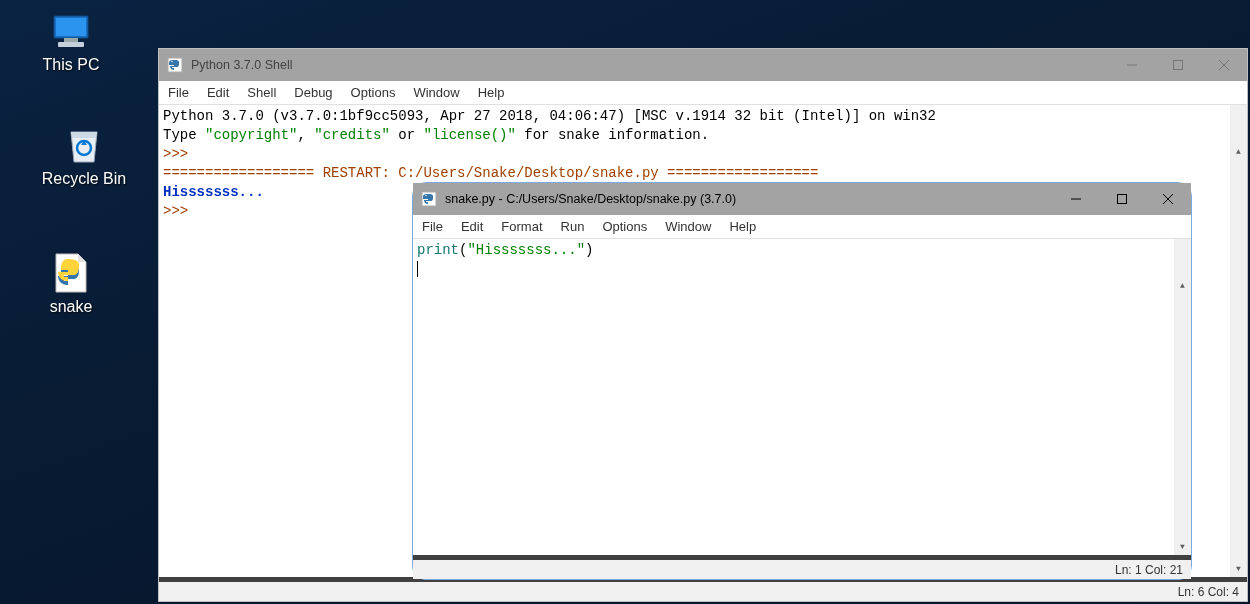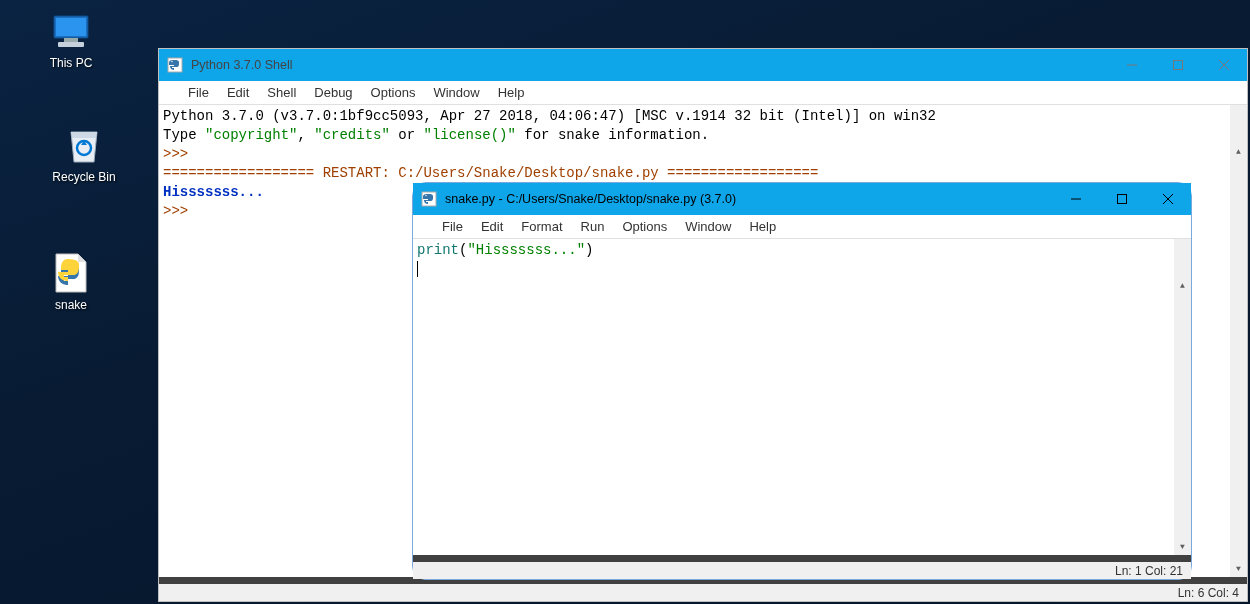--- a/index.html
+++ b/index.html
@@ -12,21 +12,21 @@
     overflow: hidden;
     position: relative;
   }
 
   
   .desktop-icon {
     position: absolute;
     width: 90px;
     text-align: center;
     color: #fff;
-    font-size: 12px;
+    font-size: 16px;
     cursor: pointer;
   }
   .desktop-icon .glyph {
     width: 48px;
     height: 40px;
     margin: 0 auto 4px;
     display: flex;
     align-items: center;
     justify-content: center;
   }
@@ -41,21 +41,21 @@
     border: 1px solid #7aa9dd;
     display: flex;
     flex-direction: column;
   }
   .window.inactive { border-color: #bfbfbf; }
 
   .titlebar {
     height: 32px;
     display: flex;
     align-items: center;
-    background: #0ea5e9;
+    background: #a3a3a3;
     padding-left: 8px;
     flex-shrink: 0;
   }
   .titlebar .app-icon {
     width: 16px;
     height: 16px;
     margin-right: 8px;
     flex-shrink: 0;
   }
   .titlebar .title {
@@ -76,21 +76,21 @@
     align-items: center;
     justify-content: center;
     color: #555;
     font-size: 11px;
   }
 
   .menubar {
     height: 24px;
     display: flex;
     align-items: center;
-    padding: 0 20px;
+    padding: 0 0;
     background: #fff;
     font-size: 13px;
     color: #333;
     border-bottom: 1px solid #e0e0e0;
     flex-shrink: 0;
     gap: 0;
   }
   .menubar .menu-item {
     padding: 2px 9px;
     cursor: default;
@@ -123,21 +123,21 @@
     align-items: center;
     justify-content: center;
     color: #606060;
     font-size: 8px;
   }
   .content .scrollbar .thumb-down { position: absolute; bottom: 0; }
 
   .statusbar {
     height: 24px;
     background: #f0f0f0;
-    border-top: 7px solid #404040;
+    border-top: 5px solid #404040;
     font-size: 12px;
     color: #333;
     display: flex;
     justify-content: flex-end;
     align-items: center;
     padding: 0 8px;
     flex-shrink: 0;
   }
 
   .c-orange { color: #a04000; }

